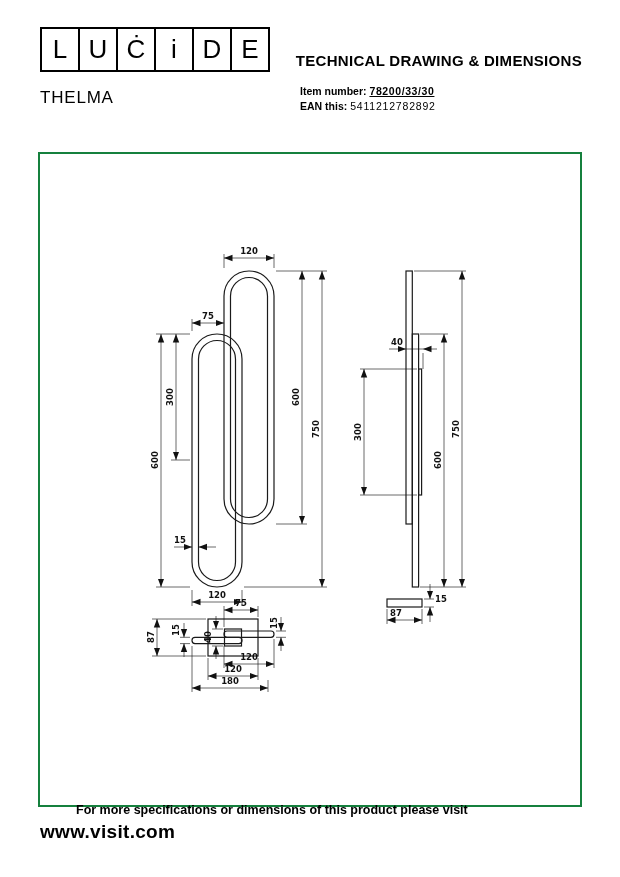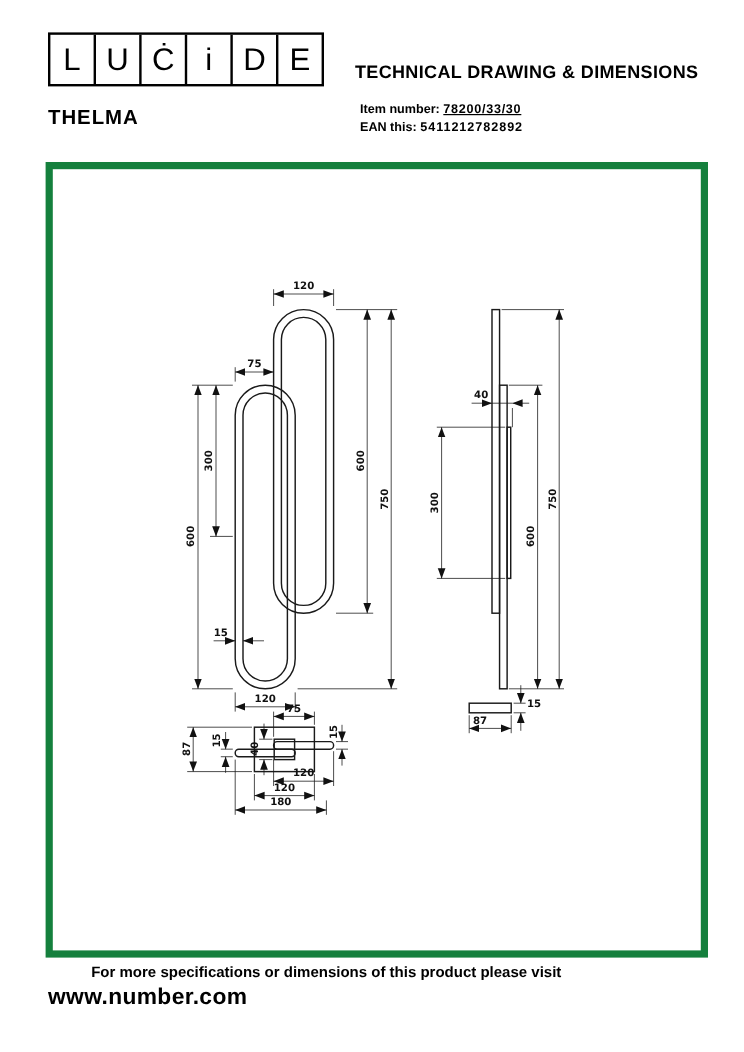--- a/index.html
+++ b/index.html
@@ -6,27 +6,27 @@
   body{
     width:620px;height:877px;position:relative;background:#ffffff;
     font-family:"Liberation Sans",sans-serif;color:#000;overflow:hidden;
   }
   
   .logo{position:absolute;left:40px;top:27px;display:flex;border:2.5px solid #000;background:#fff;}
   .logo-cell{width:36px;height:41px;display:flex;align-items:center;justify-content:center;
     border-right:2.5px solid #000;font-size:26px;font-weight:400;}
   .logo-cell:last-child{border-right:none;}
   .doc-title{position:absolute;top:36px;right:38px;font-size:15px;font-weight:bold;letter-spacing:0.3px;margin-top:16px;}
-  .product-name{position:absolute;left:40px;top:88px;font-size:17px;font-weight:bold;letter-spacing:0.8px;}
+  .product-name{position:absolute;left:40px;top:88px;font-size:17px;font-weight:normal;letter-spacing:0.8px;}
   .meta{position:absolute;left:300px;top:84px;font-size:10.5px;line-height:15px;}
   .meta .lbl{font-weight:bold;}
   .meta .val-bold{font-weight:bold;letter-spacing:0.6px;text-decoration:underline;}
-  .meta .val{font-weight:bold;letter-spacing:0.8px;margin-top:24px;}
+  .meta .val{font-weight:normal;letter-spacing:0.8px;margin-top:24px;}
   
-  .drawing-box{position:absolute;left:38px;top:135px;width:540px;height:651px;border:6px solid #15803d;}
+  .drawing-box{position:absolute;left:38px;top:152px;width:540px;height:651px;border:2px solid #15803d;}
   .drawing-box svg{display:block;width:100%;height:100%;}
   .obj{fill:none;stroke:#1a1a1a;stroke-width:1.2;}
   .dim,.ext{fill:none;stroke:#1a1a1a;stroke-width:0.65;}
   text.dl{font-family:"DejaVu Sans",sans-serif;font-size:8.5px;font-weight:bold;fill:#111;text-anchor:middle;}
   
   .footer-line{position:absolute;left:40px;top:803px;font-size:12.5px;font-weight:bold;padding-left:36px;}
   .footer-site{position:absolute;left:40px;top:821px;font-size:19px;font-weight:bold;letter-spacing:0.3px;}
 </style>
 </head>
 <body>
@@ -191,13 +191,13 @@
 
     <line class="ext" x1="152" y1="492" x2="152" y2="538"></line>
     <line class="ext" x1="228" y1="526" x2="228" y2="538"></line>
     <line class="dim" x1="152" y1="534" x2="228" y2="534" marker-start="url(#arr)" marker-end="url(#arr)"></line>
     <text class="dl" x="190" y="530">180</text>
   </g>
 </svg>
 </div>
 
 <div class="footer-line">For more specifications or dimensions of this product please visit</div>
-<div class="footer-site">www.number.com</div>
+<div class="footer-site">www.visit.com</div>
 
 </body></html>

